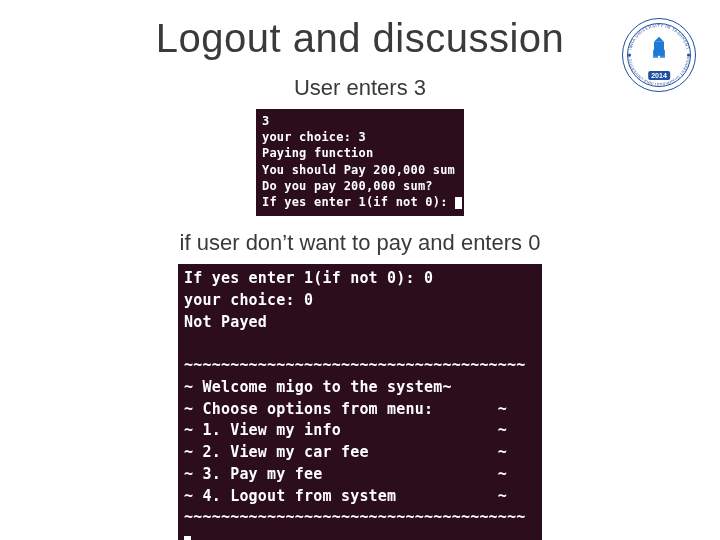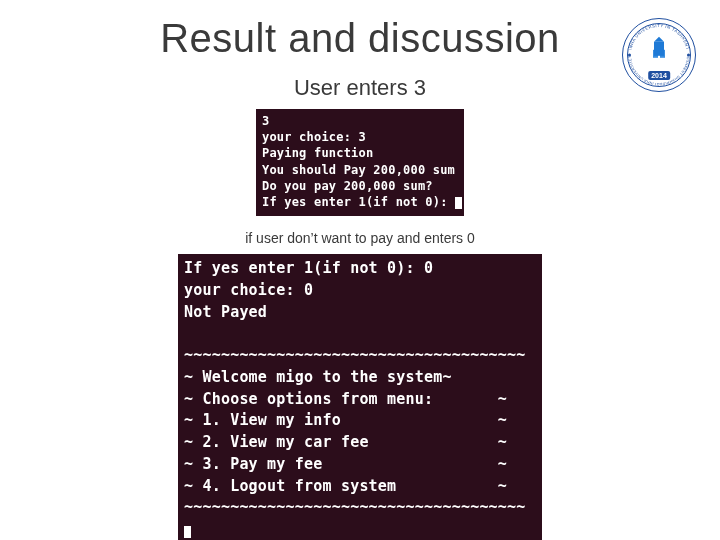--- a/index.html
+++ b/index.html
@@ -22,21 +22,21 @@
     letter-spacing: 0.5px;
   }
   .subtitle {
     text-align: center;
     font-size: 22px;
     font-weight: 300;
     margin-top: 14px;
   }
   .subtitle2 {
     text-align: center;
-    font-size: 14px;
+    font-size: 22px;
     font-weight: 300;
     margin-top: 14px;
   }
   .term-wrap {
     display: flex;
     justify-content: center;
     margin-top: 8px;
   }
   .terminal {
     background: #2c0d1b; 
@@ -163,21 +163,21 @@
   <div class="building">
     <div class="tower"></div>
     <div class="wings">
         <div class="wing"></div>
         <div class="wing"></div>
       </div>
   </div>
   <div class="year">2014</div>
 </div>
 
-<div class="title">Result and discussion</div>
+<div class="title">Logout and discussion</div>
 
 <div class="subtitle">User enters 3</div>
 
 <div class="term-wrap">
   <div class="terminal small" id="term1">3
 your choice: 3
 Paying function
 You should Pay 200,000 sum
 Do you pay 200,000 sum?
 If yes enter 1(if not 0): <span class="cursor"></span></div>

